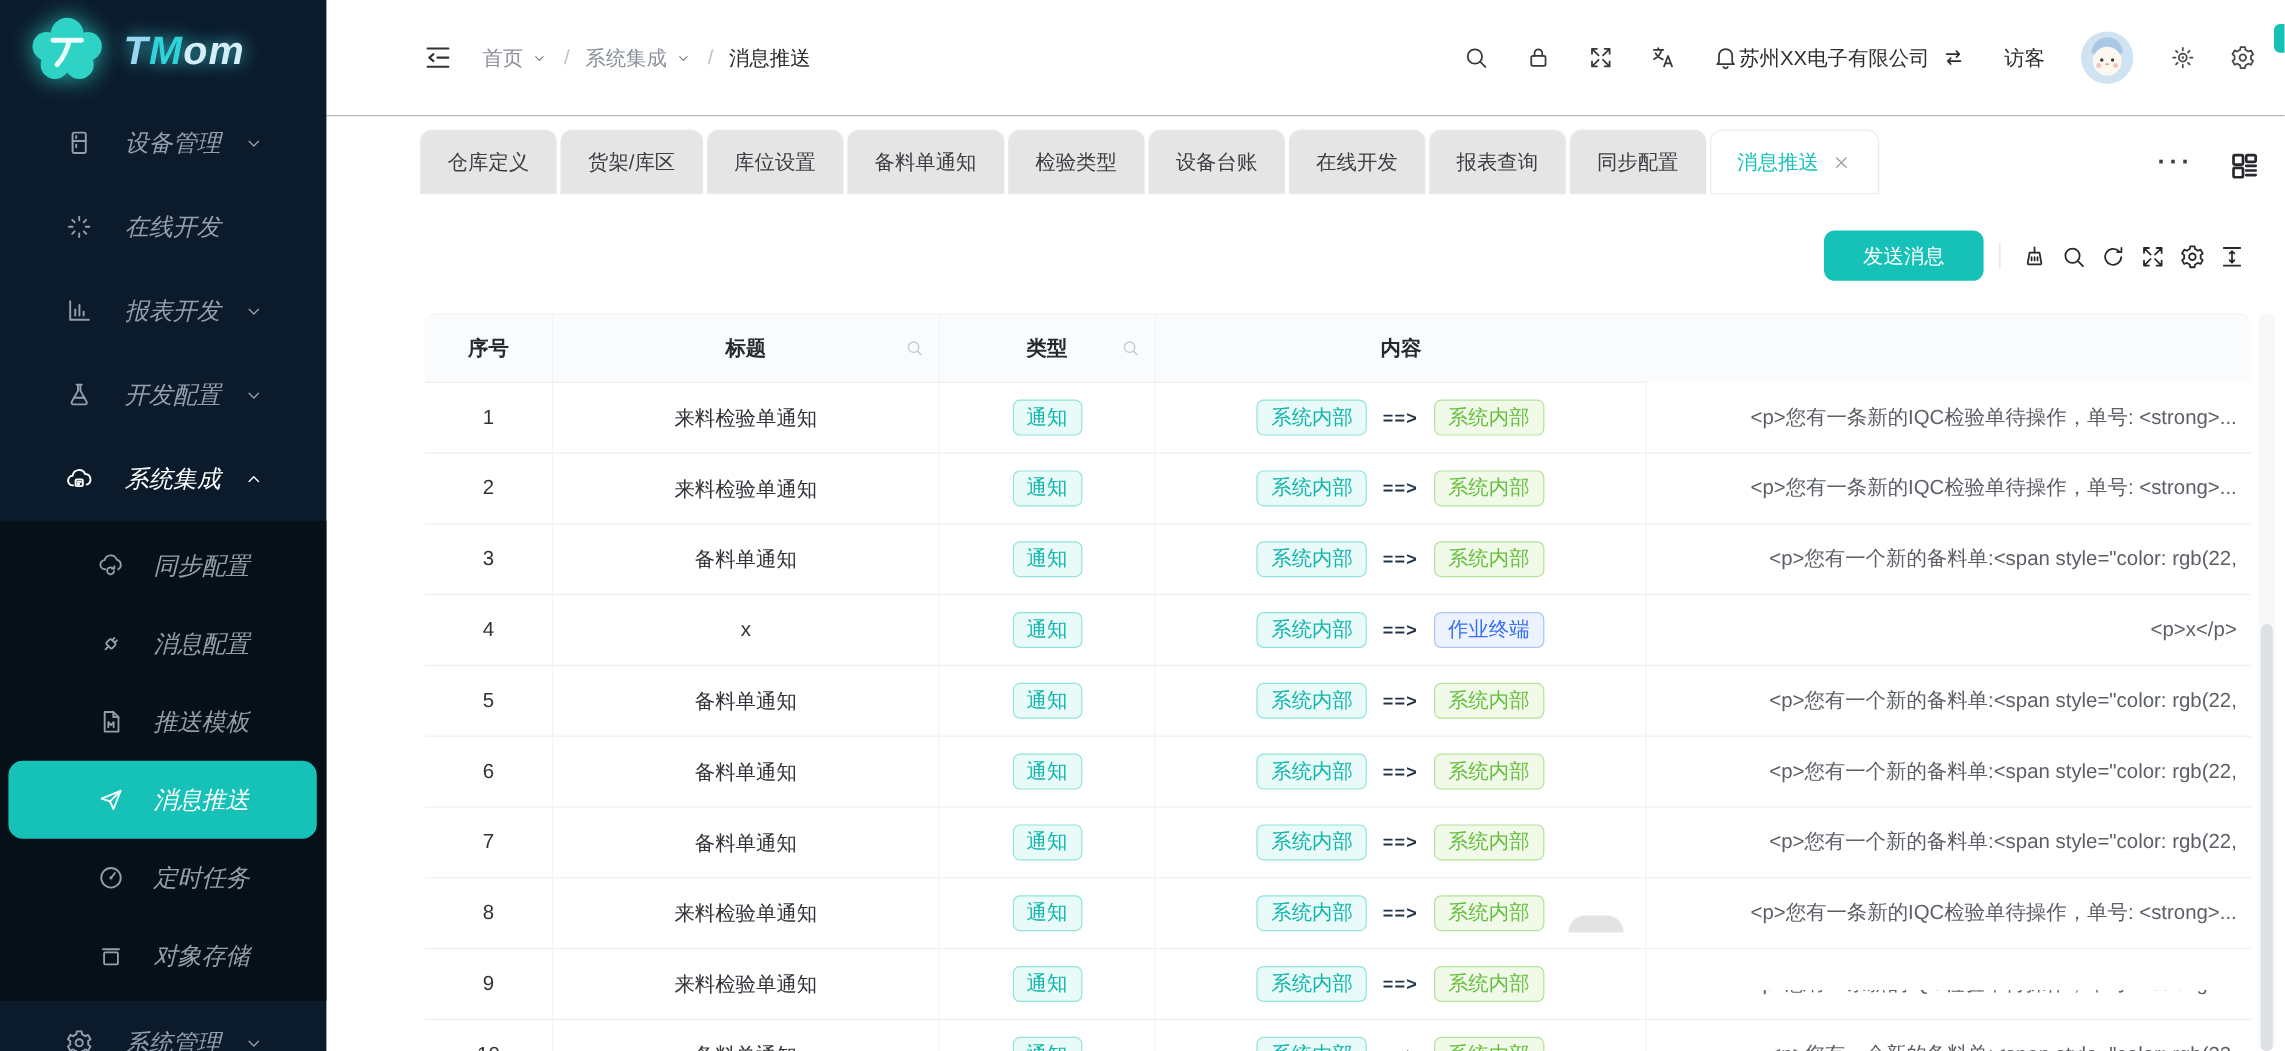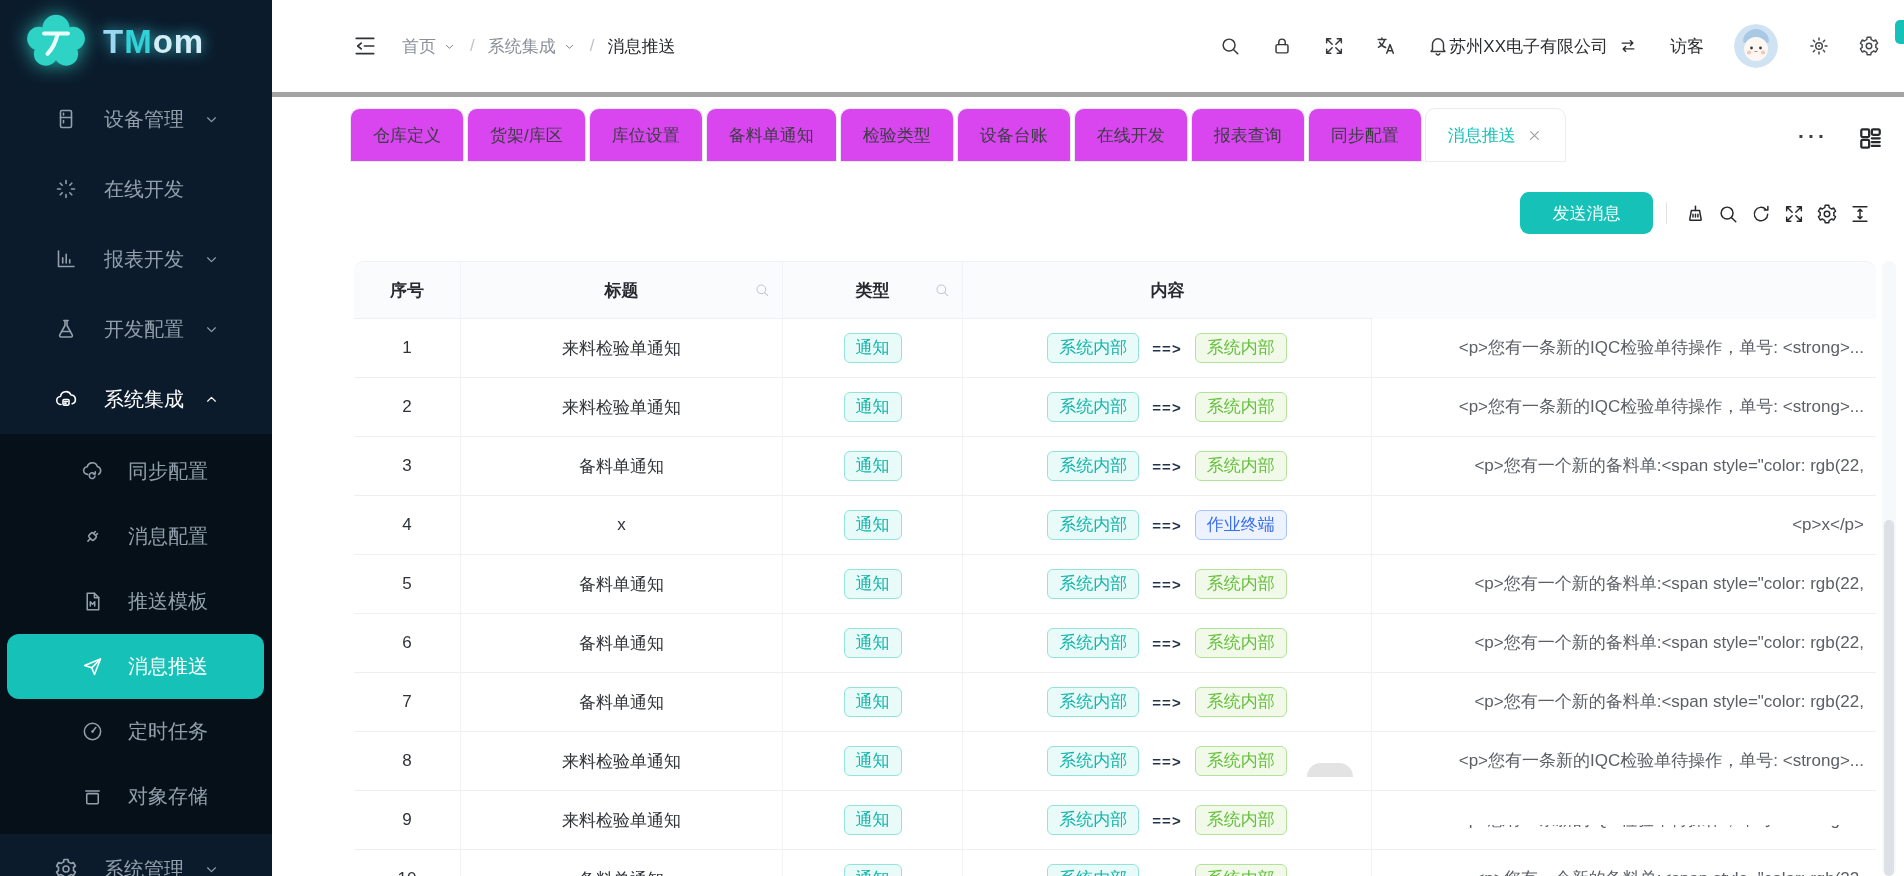--- a/index.html
+++ b/index.html
@@ -3,38 +3,38 @@
 <meta charset="utf-8">
 <style>
   html,body{margin:0;padding:0;}
   body{width:1904px;height:876px;font-family:"Liberation Sans","DejaVu Sans",sans-serif;background:#fff;overflow:hidden;}
   .app{position:relative;width:1904px;height:876px;overflow:hidden;background:#fff;}
   .icon{display:inline-flex;align-items:center;justify-content:center;}
   .icon svg{width:100%;height:100%;fill:none;stroke:currentColor;stroke-width:1.6;stroke-linecap:round;stroke-linejoin:round;}
   .icon.thick svg{stroke-width:2;}
 
   
-  .sidebar{position:absolute;left:0;top:0;width:272px;height:876px;background:var(--sidebar-bg,#0b1b2c);z-index:6;}
+  .sidebar{position:absolute;left:0;top:0;width:272px;height:876px;background:var(--sidebar-bg,#0b1b2c);z-index:6;font-style:italic;}
   .logo-row{height:84px;display:flex;align-items:center;padding-left:22px;gap:13px;cursor:pointer;}
   .logo-cloud{width:68px;height:62px;filter:drop-shadow(0 0 10px rgba(46,211,197,.8));}
   .logo-cloud svg{width:100%;height:100%;}
   .logo-text{font-size:33px;font-weight:bold;letter-spacing:1px;text-shadow:0 0 14px rgba(64,216,226,.85);}
   .logo-text .lt1{color:#9bd7f2;} .logo-text .lt2{color:#31d2d8;} .logo-text .lt3{color:#d4eef7;}
   .side-item{height:70px;display:flex;align-items:center;padding:0 26px 0 54px;color:#93a0ac;font-size:20px;cursor:pointer;}
   .side-item .icon{width:24px;height:24px;margin-right:26px;flex:none;}
   .side-item .lbl{white-space:nowrap;}
   .side-item .chev{width:17px;height:17px;margin-left:auto;}
   .side-item.active{color:#fff;}
   .side-sub{background:var(--submenu-bg,#061018);padding:5px 0;}
   .side-sub-item{height:65px;display:flex;align-items:center;padding-left:74px;margin:0 8px 0 7px;border-radius:12px;color:#93a0ac;font-size:20px;cursor:pointer;}
   .side-sub-item .icon{width:23px;height:23px;margin-right:24px;flex:none;}
   .side-sub-item.active{background:var(--accent,#16c2b8);color:#fff;}
 
   
-  .header{position:absolute;left:272px;top:0;width:1632px;height:97px;background:#fff;border-bottom:5px solid #a3a3a3;display:flex;align-items:center;box-sizing:border-box;}
+  .header{position:absolute;left:272px;top:0;width:1632px;height:97px;background:#fff;border-bottom:1px solid #a3a3a3;display:flex;align-items:center;box-sizing:border-box;}
   .collapse{margin-left:80px;width:26px;height:26px;color:#2f3237;cursor:pointer;flex:none;}
   .crumbs{display:flex;align-items:center;margin-left:24px;font-size:17px;color:#8a8f99;white-space:nowrap;}
   .crumb{display:flex;align-items:center;gap:6px;cursor:pointer;}
   .crumb .caret{width:15px;height:15px;color:#81868f;}
   .crumb.last .clbl{color:#26282b;}
   .sep{margin:0 13px;color:#bfc3c9;}
   .h-right{margin-left:auto;display:flex;align-items:center;padding-right:24px;}
   .h-tools{display:flex;gap:30px;color:#36383b;}
   .h-tools .icon{width:22px;height:22px;cursor:pointer;}
   .company{display:flex;align-items:center;gap:10px;font-size:17px;color:#2b2d30;cursor:pointer;white-space:nowrap;}
@@ -42,21 +42,21 @@
   .visitor{margin-left:32px;font-size:17px;color:#2b2d30;white-space:nowrap;}
   .avatar{width:44px;height:44px;border-radius:50%;margin-left:30px;overflow:hidden;cursor:pointer;flex:none;}
   .avatar svg{width:100%;height:100%;display:block;}
   .h-tools2{display:flex;gap:28px;margin-left:30px;color:#45474b;}
   .h-tools2 .icon{width:22px;height:22px;cursor:pointer;}
   .edge-tab{position:absolute;right:0;top:20px;width:9px;height:24px;background:var(--accent,#16c2b8);border-radius:5px 0 0 5px;z-index:9;cursor:pointer;}
 
   
   .tabbar{position:absolute;left:272px;top:97px;width:1632px;height:65px;background:#fff;box-sizing:border-box;}
   .tabs{position:absolute;left:78px;bottom:0;display:flex;gap:3px;height:54px;}
-  .tab{display:flex;align-items:center;gap:10px;padding:0 22px;background:#d946ef;border:1px solid #e8e9ec;border-radius:10px 10px 0 0;font-size:17px;color:#3b3e43;cursor:pointer;white-space:nowrap;box-sizing:border-box;}
+  .tab{display:flex;align-items:center;gap:10px;padding:0 22px;background:#e5e5e5;border:1px solid #e8e9ec;border-radius:10px 10px 0 0;font-size:17px;color:#3b3e43;cursor:pointer;white-space:nowrap;box-sizing:border-box;}
   .tab.active{background:#fff;color:var(--accent,#16c2b8);border-color:#ececef;}
   .tab .close{width:17px;height:17px;color:#9a9ea6;}
   .tab-more{position:absolute;right:76px;bottom:16px;font-size:21px;letter-spacing:3px;color:#3b3e43;font-weight:bold;cursor:pointer;line-height:1;}
   .tab-grid{position:absolute;right:20px;bottom:10px;width:27px;height:27px;color:#26282c;cursor:pointer;}
 
   
   .content{position:absolute;left:272px;top:162px;width:1632px;height:714px;background:#fff;overflow:hidden;}
   .send-btn{position:absolute;left:1248px;top:30px;width:133px;height:42px;border:none;border-radius:9px;background:var(--accent,#16c2b8);color:#fff;font-size:17px;cursor:pointer;font-family:inherit;}
   .tool-sep{position:absolute;left:1394px;top:40px;width:1px;height:22px;background:#dfe1e5;}
   .tool-icons{position:absolute;left:1412px;top:41px;display:flex;gap:11px;color:#26282c;}

